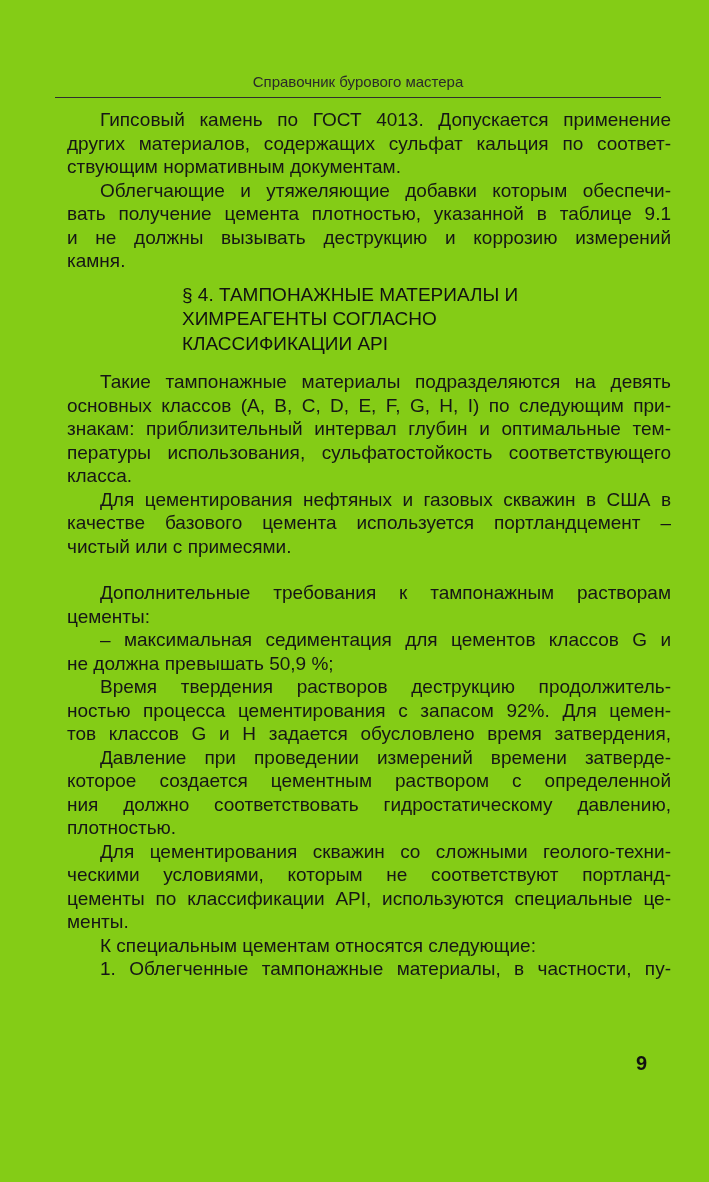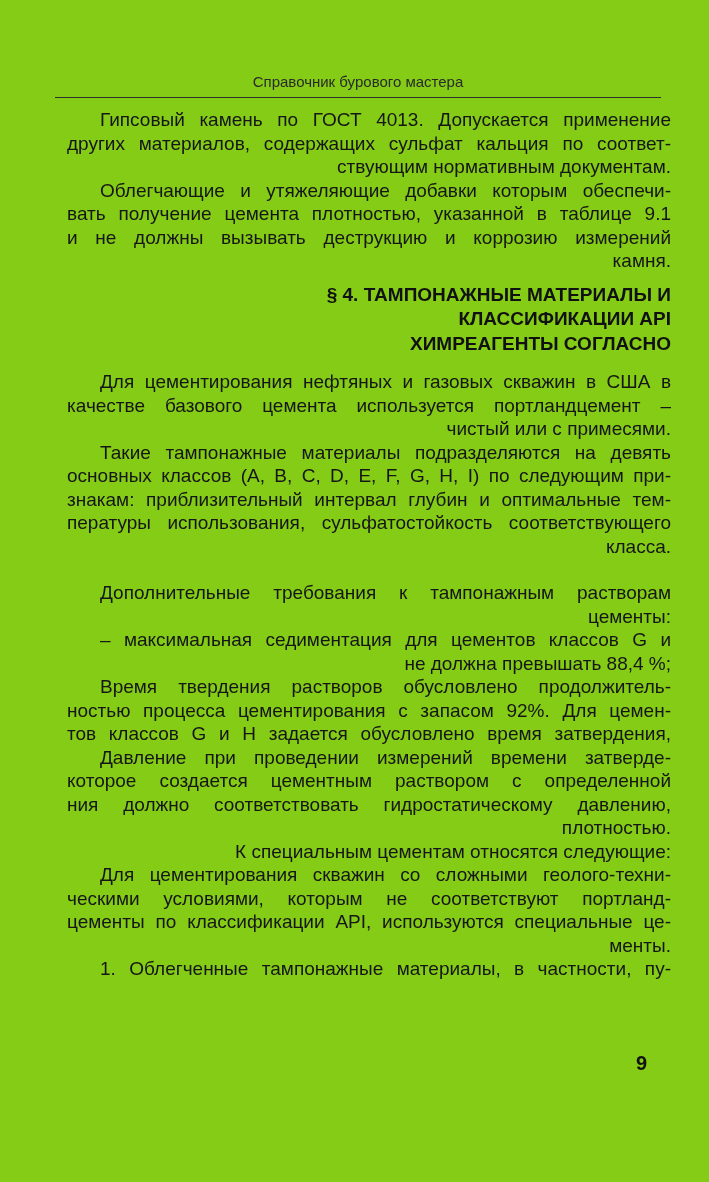--- a/index.html
+++ b/index.html
@@ -41,32 +41,31 @@
     width: 604px;
     overflow: hidden;
     margin-left: 10px;
   }
   .para { margin: 0; }
   .line {
     font-size: 19px;
     line-height: 23.5px;
     min-height: 23.5px;
     color: #161616;
-    text-align: right;
   }
   .line.indent { text-indent: 33px; }
   .jl {
     text-align: justify;
     text-align-last: justify;
   }
   .heading {
     margin: 10px 0 14px 115px;
   }
   .heading .line {
-    font-weight: bold;
+    font-weight: normal;
     font-size: 19px;
     line-height: 24.5px;
     min-height: 24.5px;
     text-indent: 0;
     color: #111111;
   }
   .gap { height: 23px; }
   .pagenum {
     position: absolute;
     top: 1052px;
@@ -91,63 +90,63 @@
         <div class="line">ствующим нормативным документам.</div>
       </div>
       <div class="para">
         <div class="line indent jl">Облегчающие и утяжеляющие добавки которым обеспечи-</div>
         <div class="line jl">вать получение цемента плотностью, указанной в таблице 9.1</div>
         <div class="line jl">и не должны вызывать деструкцию и коррозию измерений</div>
         <div class="line">камня.</div>
       </div>
       <div class="para heading">
         <div class="line">§ 4. ТАМПОНАЖНЫЕ МАТЕРИАЛЫ И</div>
+        <div class="line">ХИМРЕАГЕНТЫ СОГЛАСНО</div>
         <div class="line">КЛАССИФИКАЦИИ API</div>
-        <div class="line">ХИМРЕАГЕНТЫ СОГЛАСНО</div>
-      </div>
-      <div class="para">
-        <div class="line indent jl">Для цементирования нефтяных и газовых скважин в США в</div>
-        <div class="line jl">качестве базового цемента используется портландцемент –</div>
-        <div class="line">чистый или с примесями.</div>
       </div>
       <div class="para">
         <div class="line indent jl">Такие тампонажные материалы подразделяются на девять</div>
         <div class="line jl">основных классов (A, B, C, D, E, F, G, H, I) по следующим при-</div>
         <div class="line jl">знакам: приблизительный интервал глубин и оптимальные тем-</div>
         <div class="line jl">пературы использования, сульфатостойкость соответствующего</div>
         <div class="line">класса.</div>
       </div>
+      <div class="para">
+        <div class="line indent jl">Для цементирования нефтяных и газовых скважин в США в</div>
+        <div class="line jl">качестве базового цемента используется портландцемент –</div>
+        <div class="line">чистый или с примесями.</div>
+      </div>
       <div class="gap"></div>
       <div class="para">
         <div class="line indent jl">Дополнительные требования к тампонажным растворам</div>
         <div class="line">цементы:</div>
       </div>
       <div class="para">
         <div class="line indent jl">– максимальная седиментация для цементов классов G и</div>
-        <div class="line">не должна превышать 88,4 %;</div>
+        <div class="line">не должна превышать 50,9 %;</div>
       </div>
       <div class="para">
-        <div class="line indent jl">Время твердения растворов обусловлено продолжитель-</div>
+        <div class="line indent jl">Время твердения растворов деструкцию продолжитель-</div>
         <div class="line jl">ностью процесса цементирования с запасом 92%. Для цемен-</div>
         <div class="line jl">тов классов G и H задается обусловлено время затвердения,</div>
       </div>
       <div class="para">
         <div class="line indent jl">Давление при проведении измерений времени затверде-</div>
         <div class="line jl">которое создается цементным раствором с определенной</div>
         <div class="line jl">ния должно соответствовать гидростатическому давлению,</div>
         <div class="line">плотностью.</div>
       </div>
       <div class="para">
-        <div class="line indent">К специальным цементам относятся следующие:</div>
-      </div>
-      <div class="para">
         <div class="line indent jl">Для цементирования скважин со сложными геолого-техни-</div>
         <div class="line jl">ческими условиями, которым не соответствуют портланд-</div>
         <div class="line jl">цементы по классификации API, используются специальные це-</div>
         <div class="line">менты.</div>
+      </div>
+      <div class="para">
+        <div class="line indent">К специальным цементам относятся следующие:</div>
       </div>
       <div class="para">
         <div class="line indent jl">1. Облегченные тампонажные материалы, в частности, пу-</div>
       </div>
     </main>
 
   <div class="pagenum">9</div>
 </div>
 
 </body></html>

